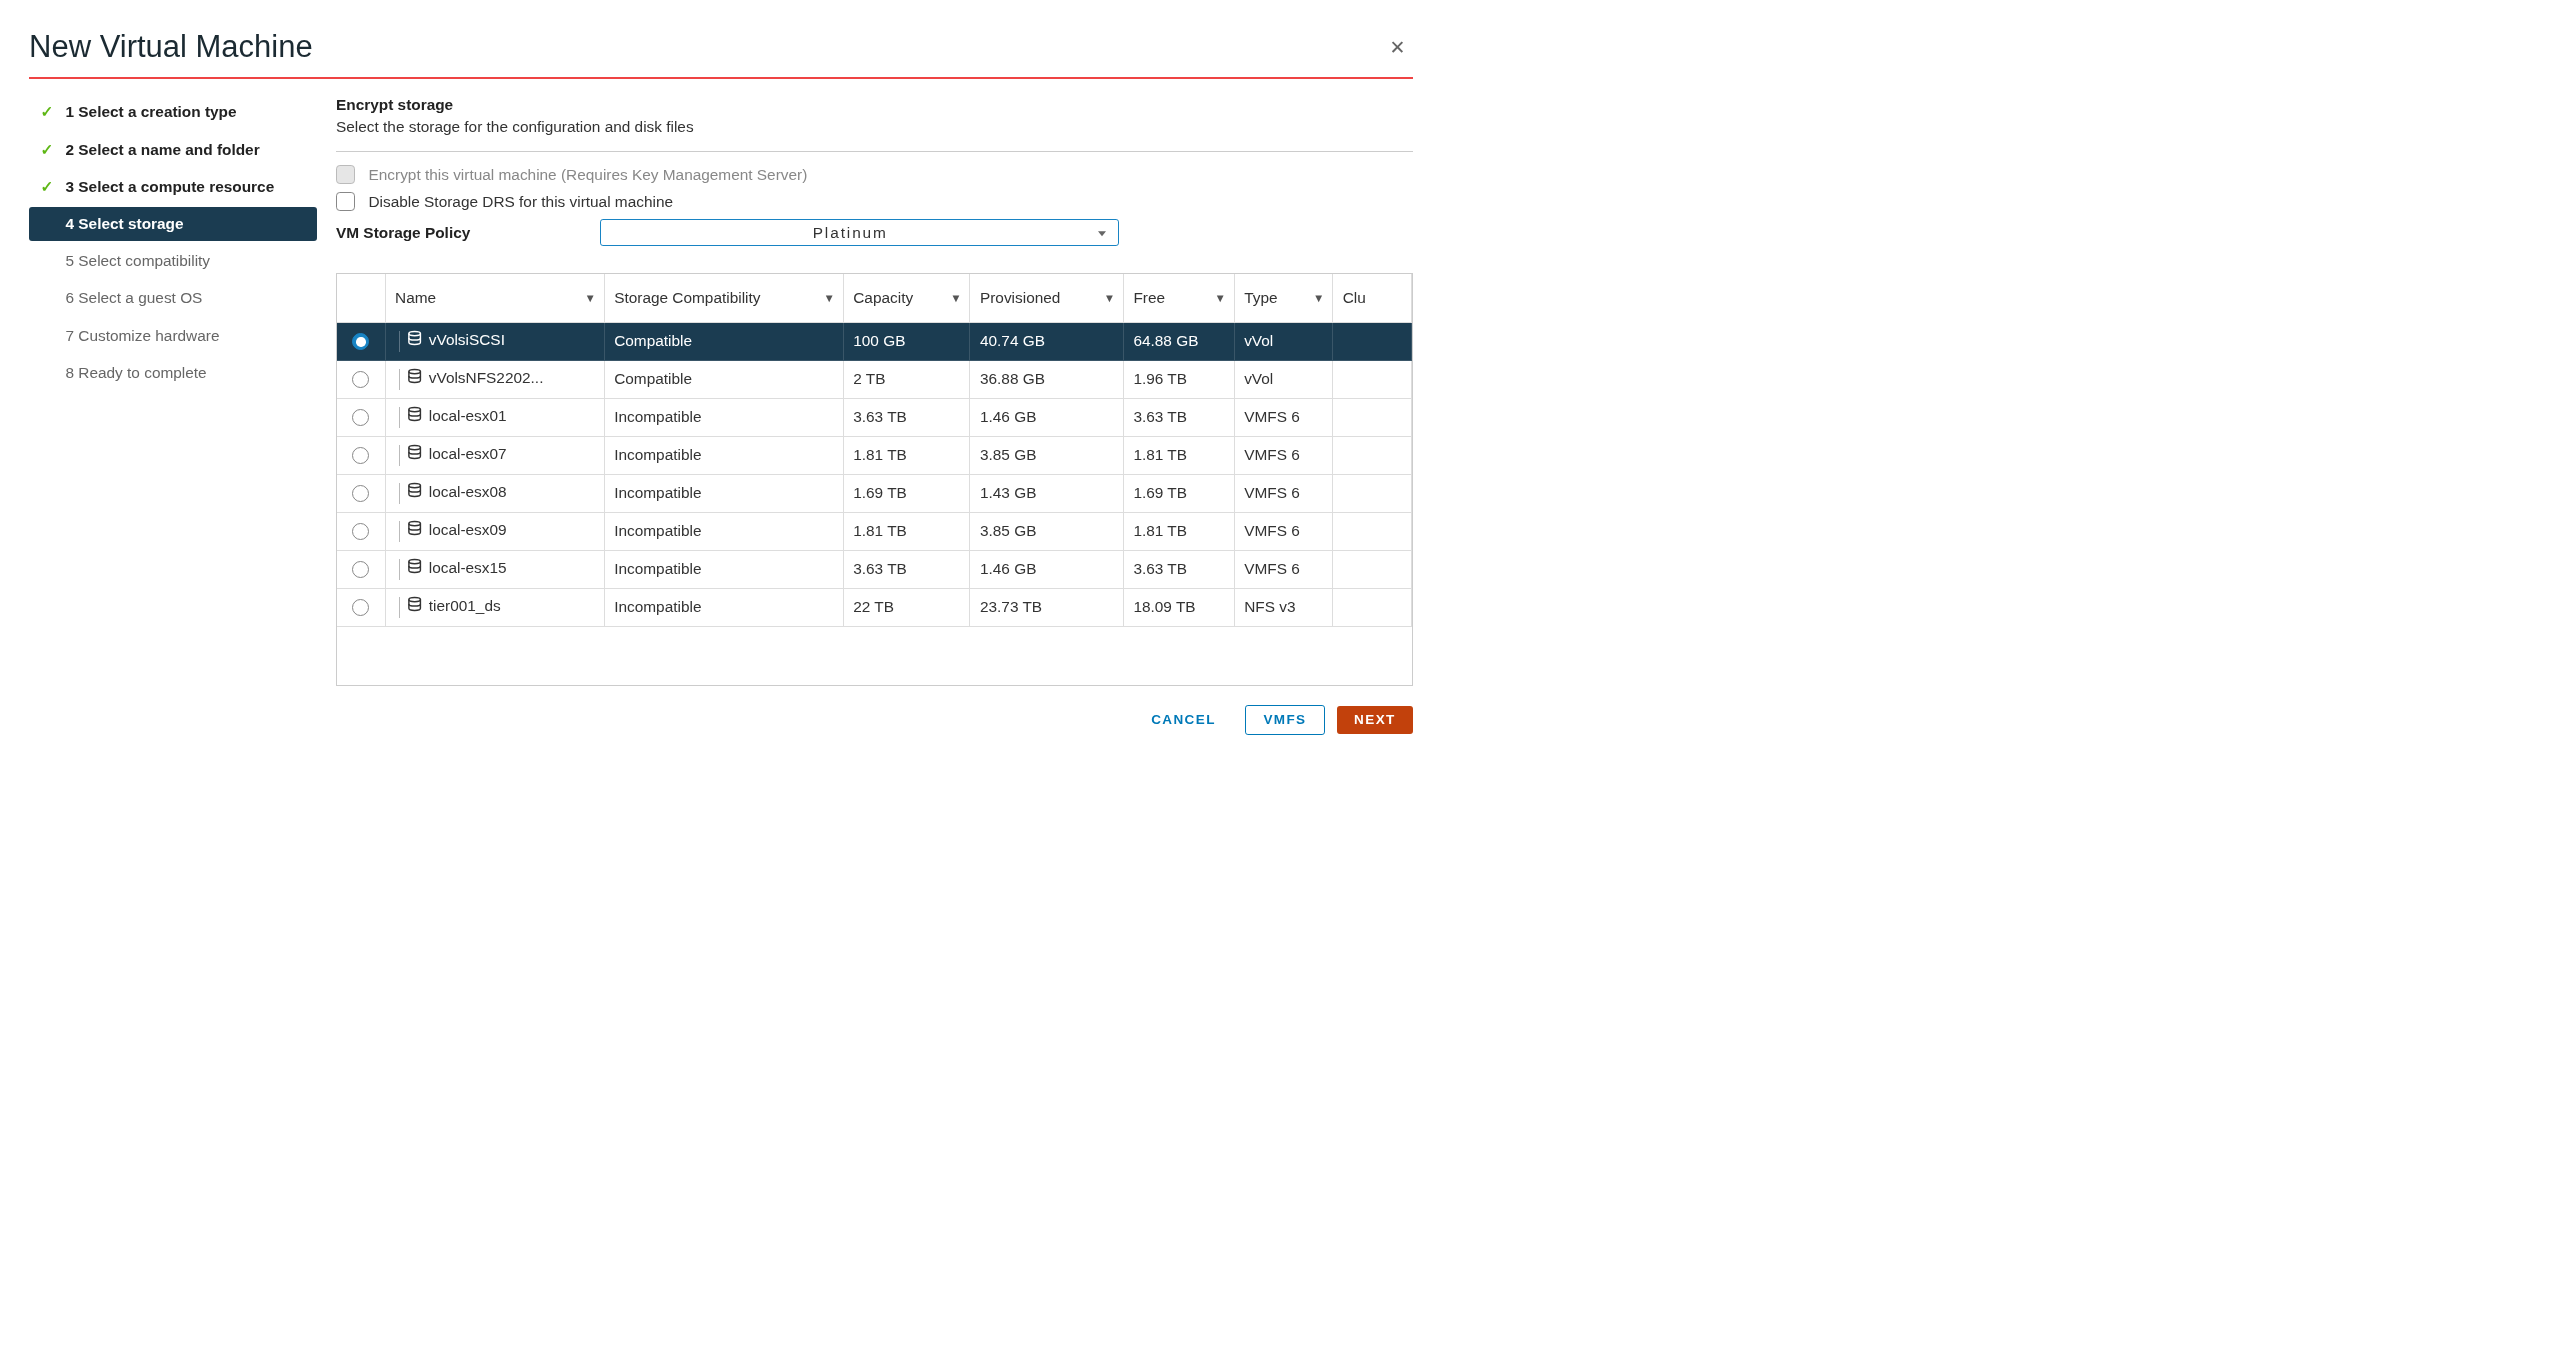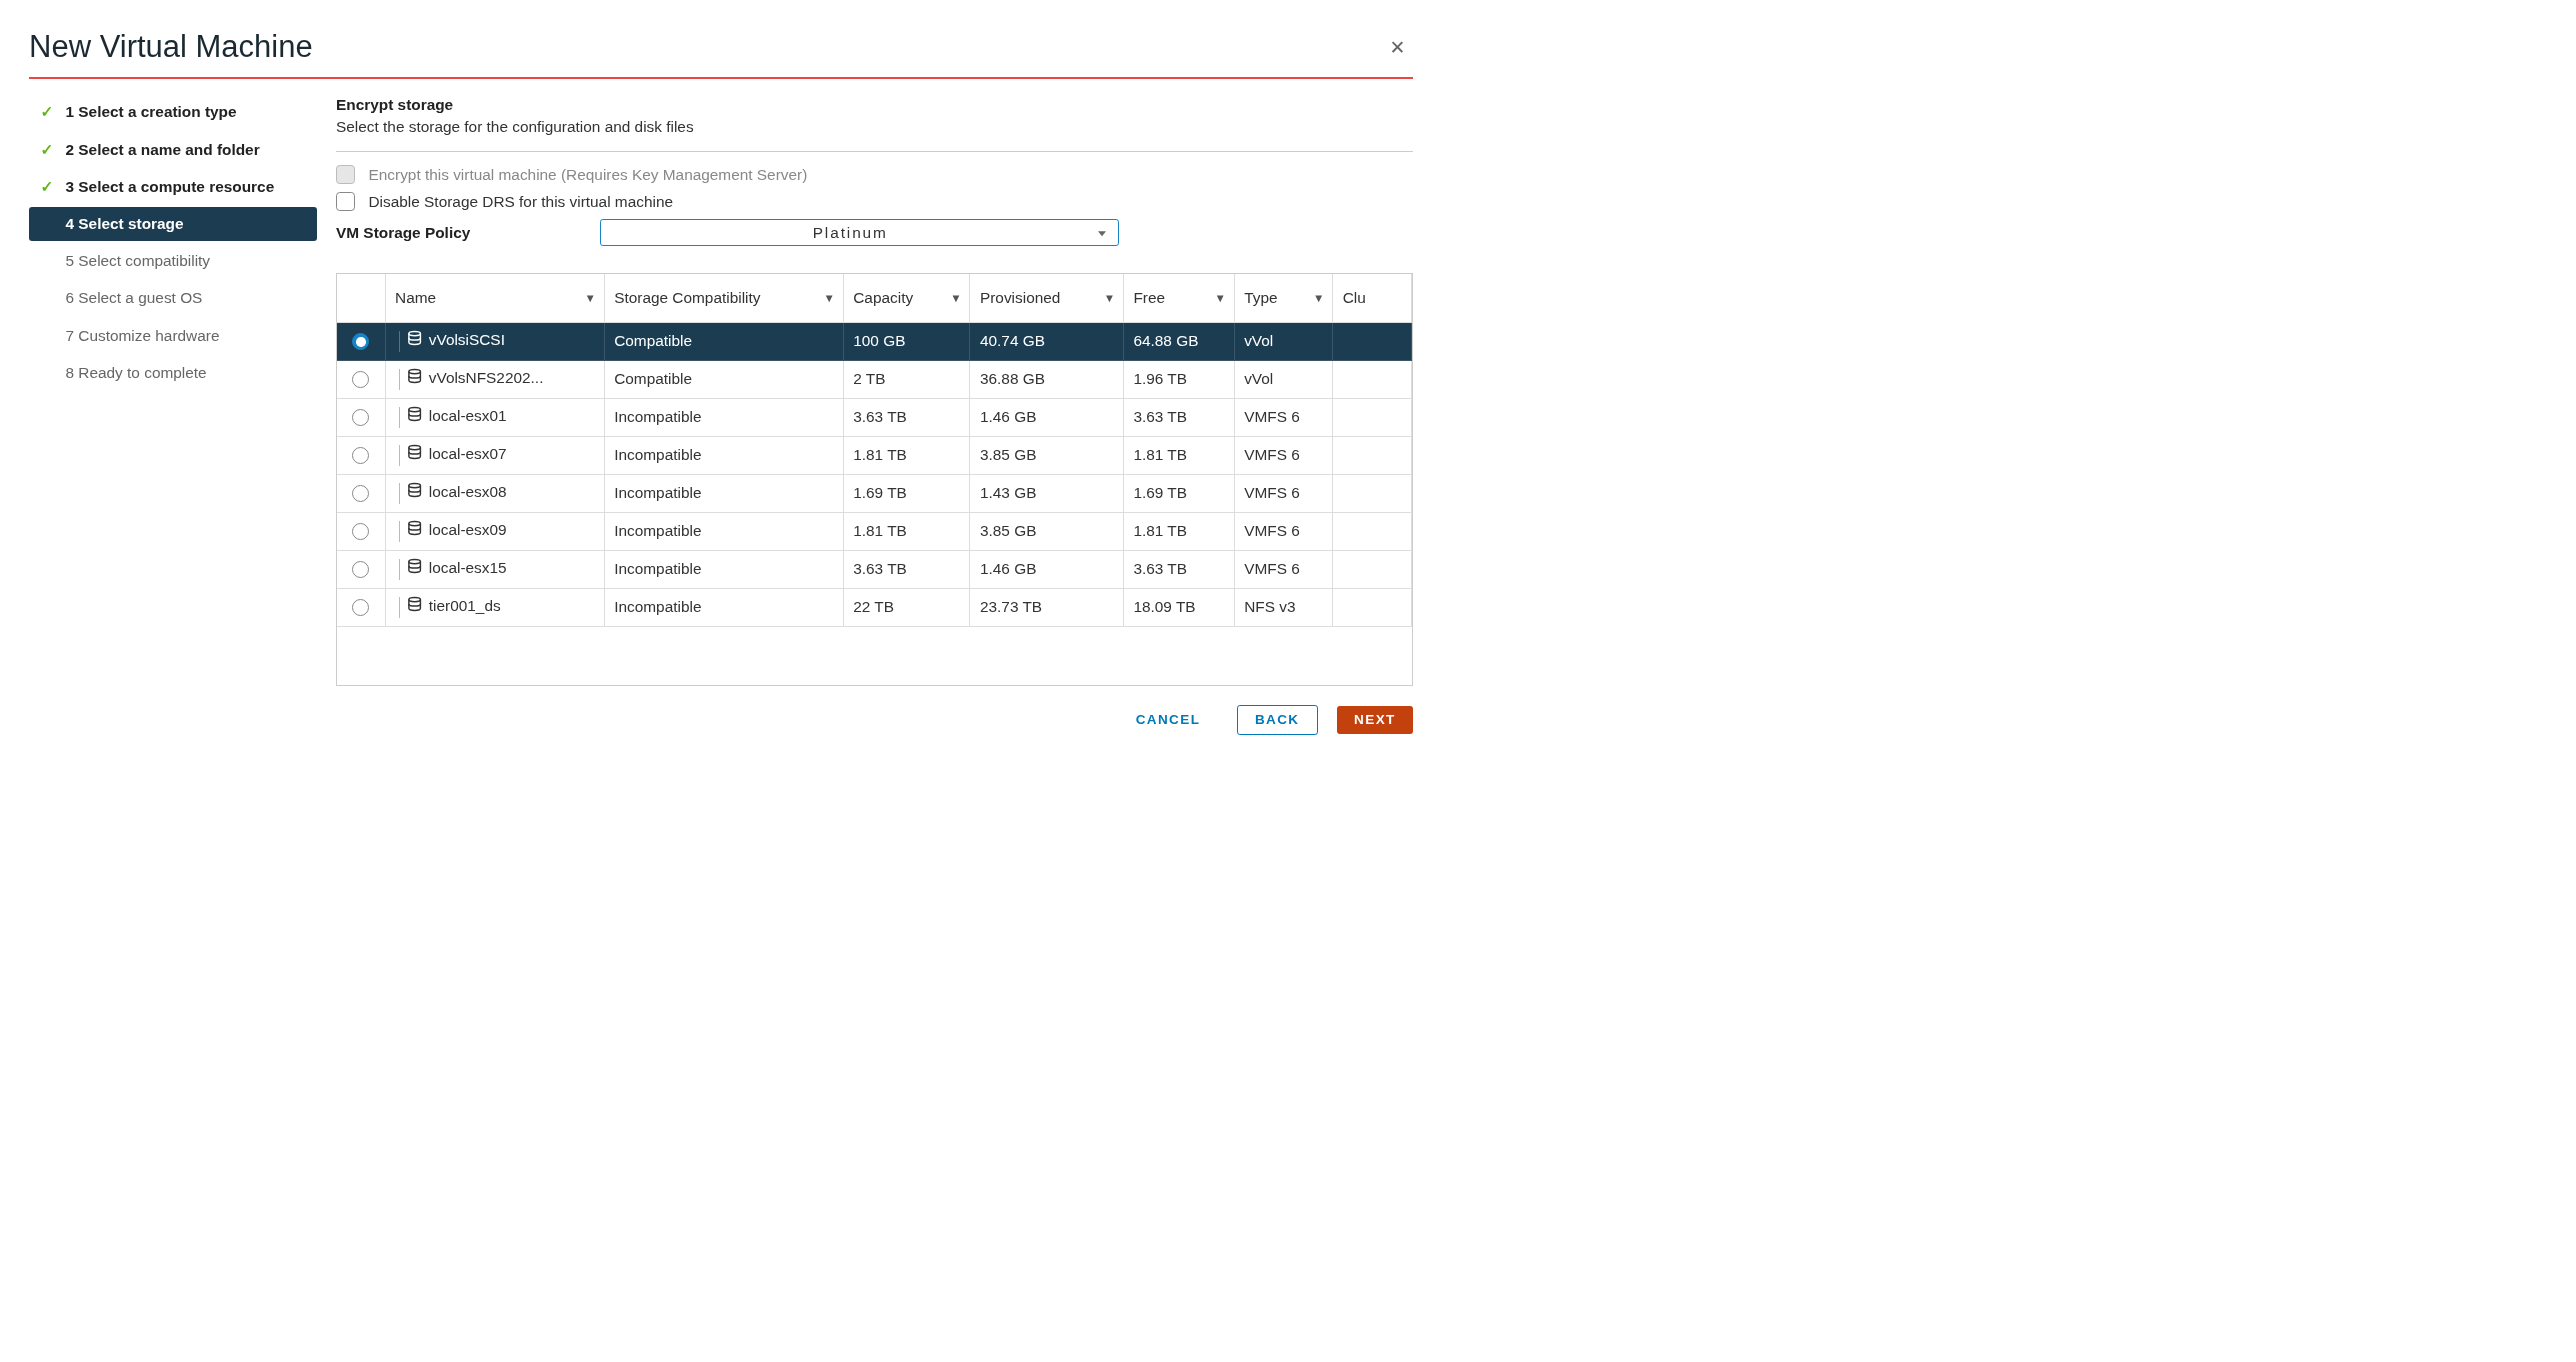--- a/index.html
+++ b/index.html
@@ -205,21 +205,21 @@
       width: 1px;
       height: 21px;
       background: #bbb;
       vertical-align: middle;
       margin: 0 5.8px 0 3.8px;
     }
     tr.selected .sep { background: #5a7283; }
     .modal-footer {
       display: flex;
       justify-content: flex-end;
-      gap: 19px;
+      gap: 12px;
       padding-top: 19px;
       align-items: center;
     }
     .btn {
       padding: 6.7px 17.3px;
       font-size: 13.5px;
       font-weight: 600;
       letter-spacing: 1.4px;
       border-radius: 2.9px;
       cursor: pointer;
@@ -431,17 +431,17 @@
               </tr>
             </tbody>
         </table>
       </div>
     </div>
 
   </div>
 
   <div class="modal-footer">
     <button class="btn btn-cancel">CANCEL</button>
-    <button class="btn btn-back">BACK</button>
+    <button class="btn btn-back">VMFS</button>
     <button class="btn btn-next">NEXT</button>
   </div>
 </div>
 
 
 </body></html>

